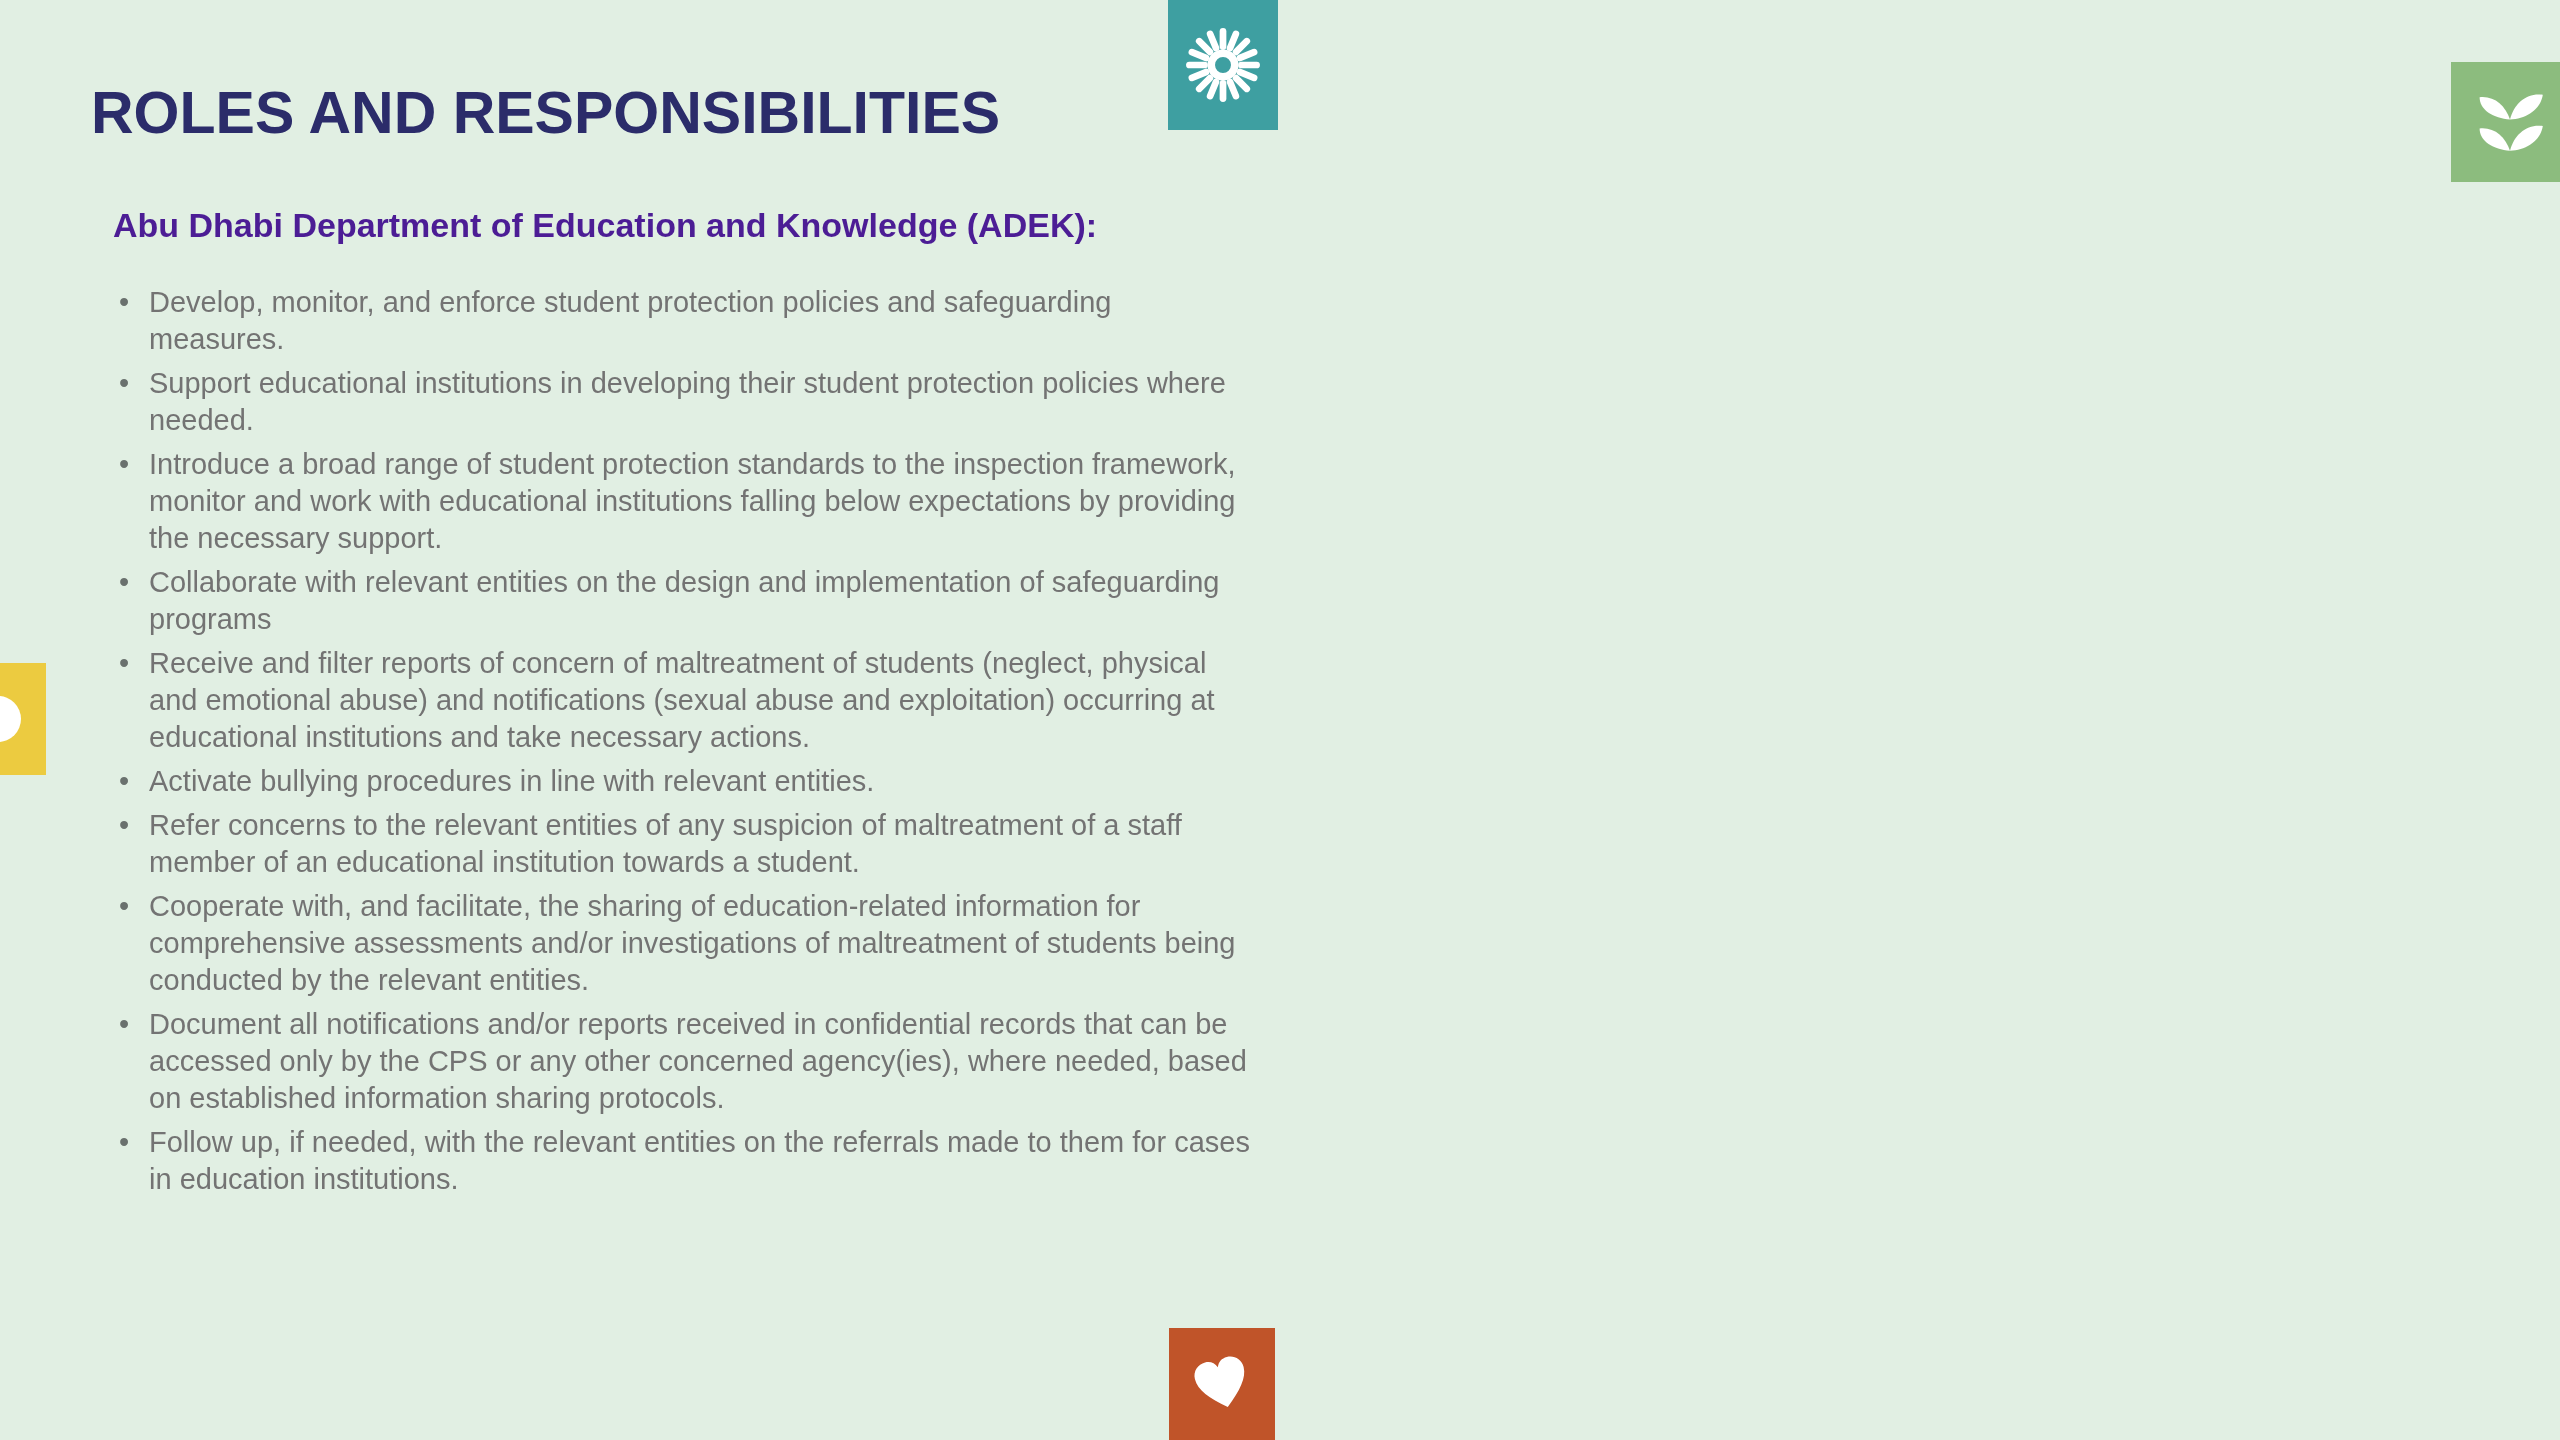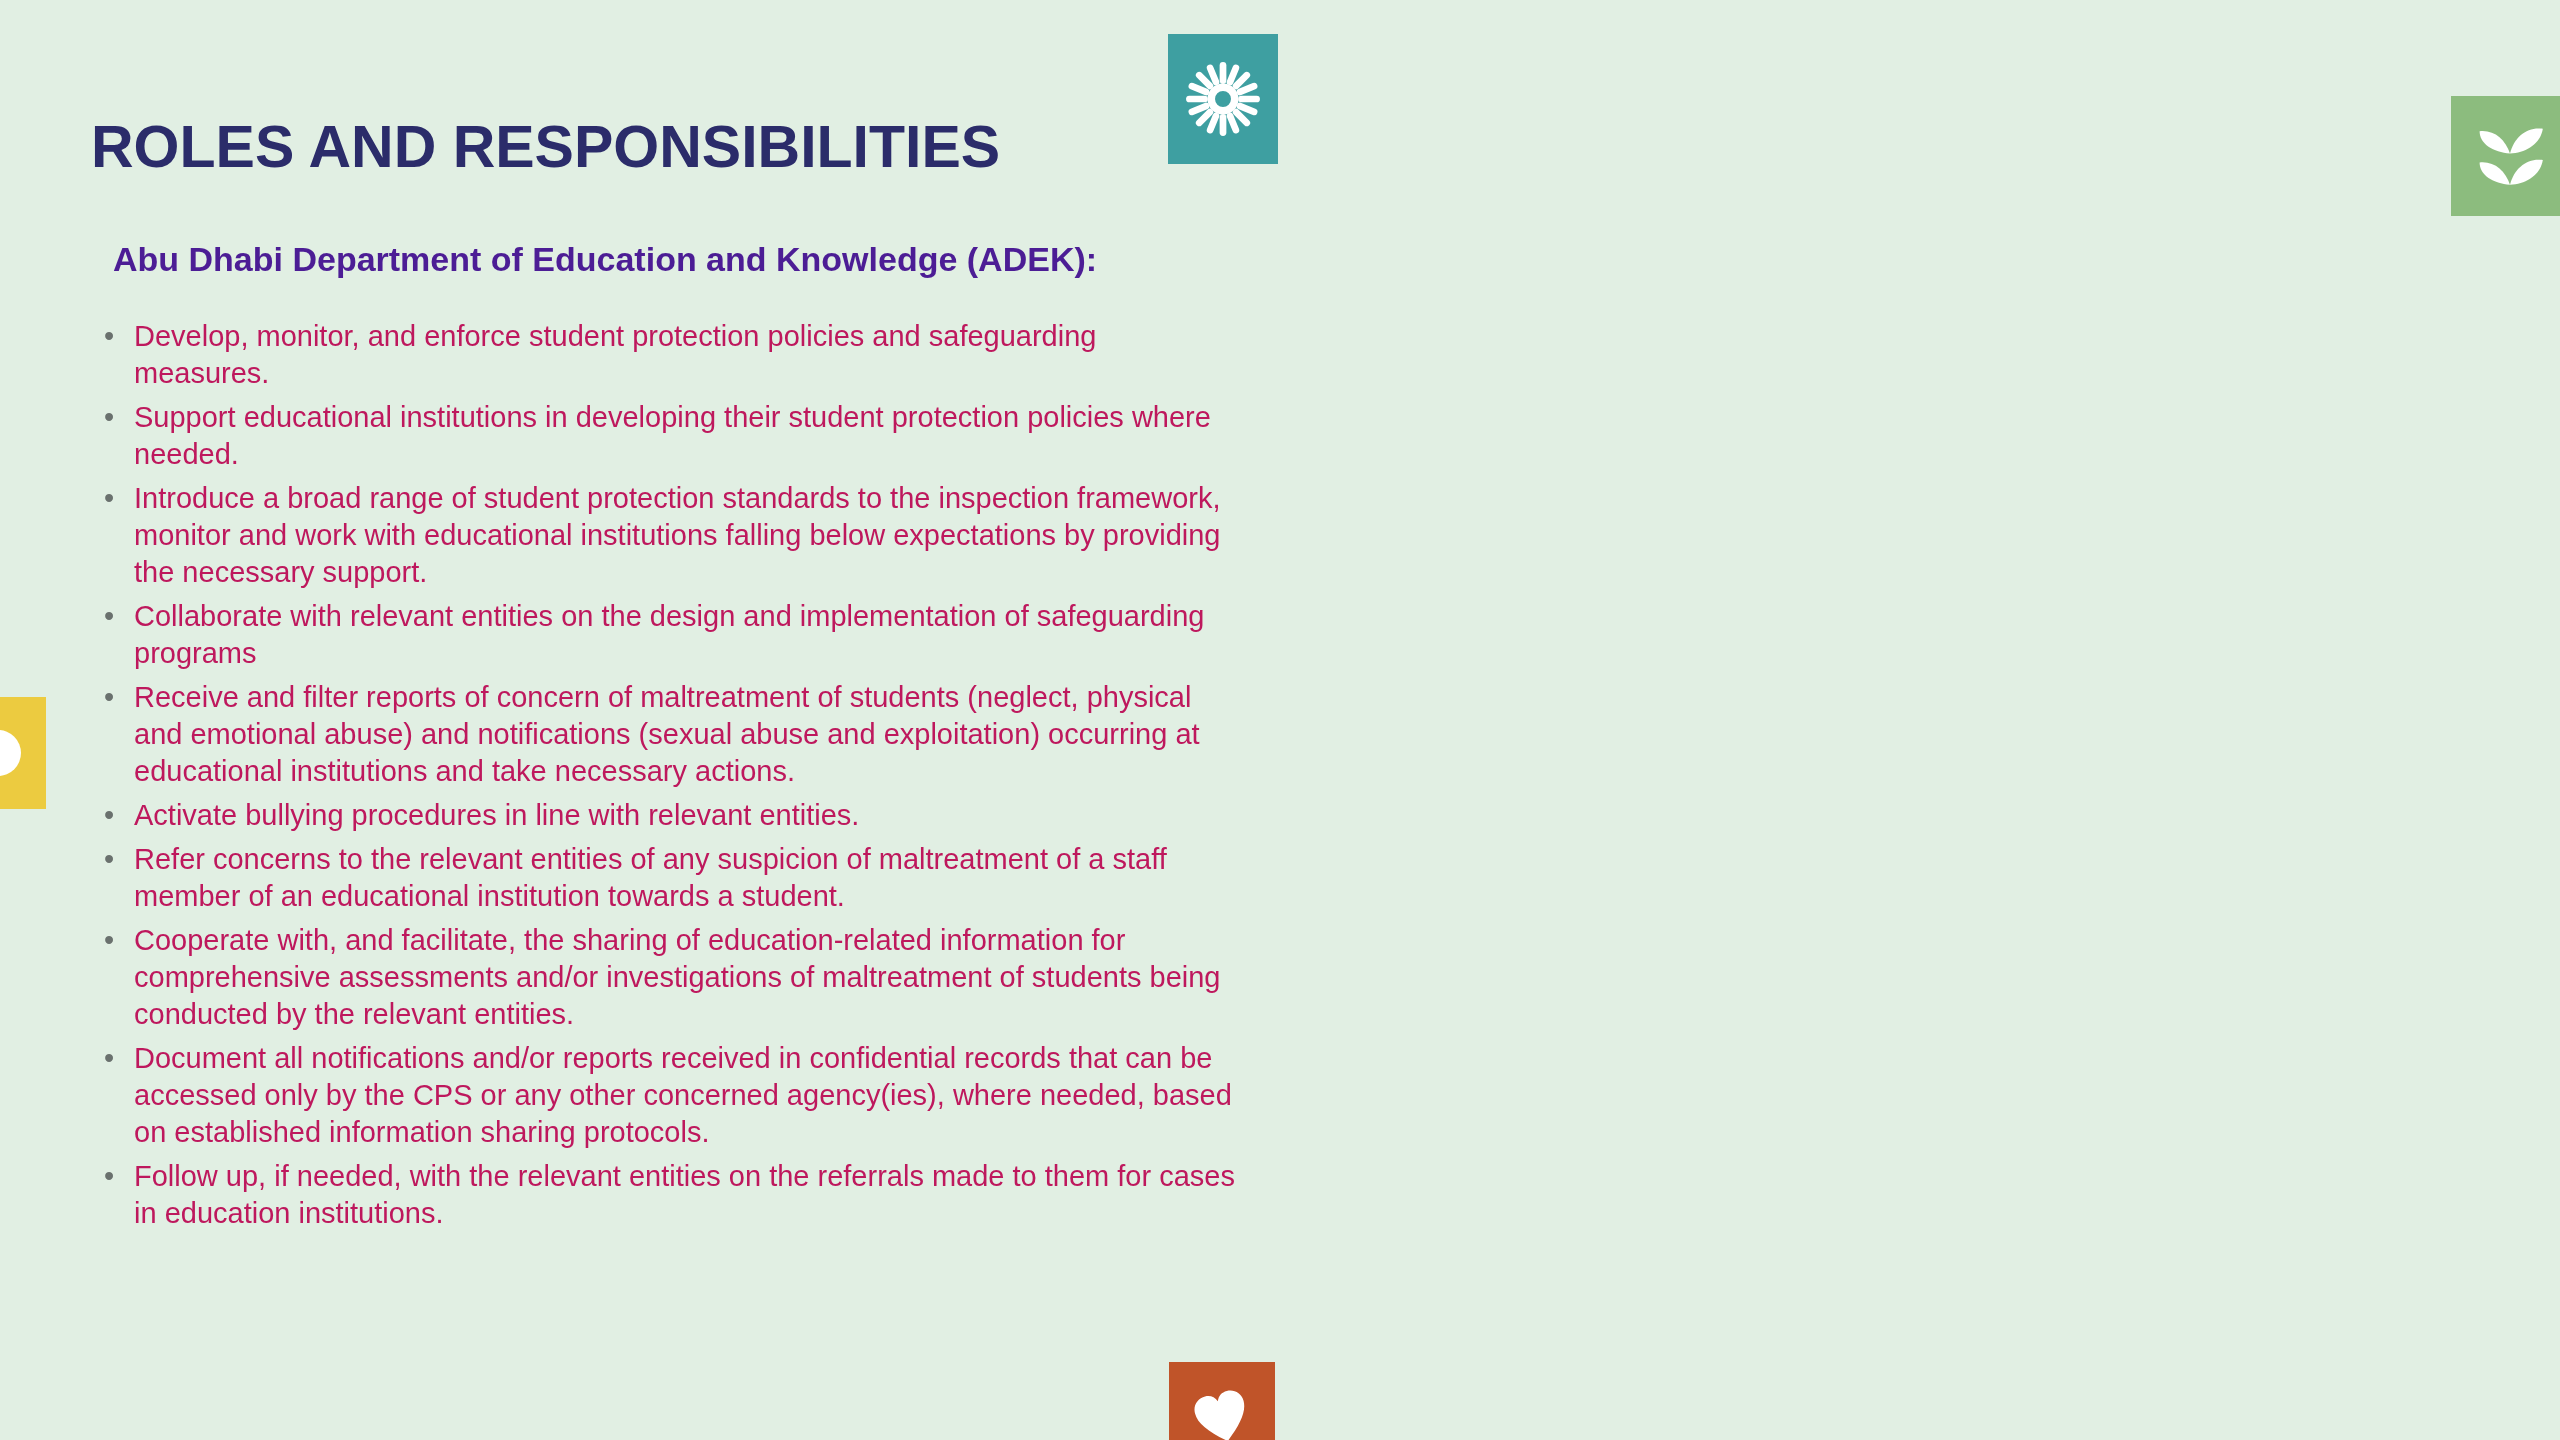--- a/index.html
+++ b/index.html
@@ -3,40 +3,40 @@
 <meta charset="utf-8">
 <style>
   html, body { margin: 0; padding: 0; }
   body {
     width: 2560px; height: 1440px;
     overflow: hidden;
     background: #e1efe3;
     font-family: "Liberation Sans", sans-serif;
     position: relative;
   }
-  .slide { position: absolute; inset: 0; margin-top: 34px; }
+  .slide { position: absolute; inset: 0; }
 
   .page-title {
     position: absolute; left: 91px; top: 84px;
     margin: 0;
     font-size: 59px; line-height: 1; font-weight: bold;
     color: #2b2c6a;
   }
   .section-heading {
     position: absolute; left: 113px; top: 206px;
     margin: 0;
     font-size: 34px; line-height: 1.15; font-weight: bold;
     color: #4c1d95;
   }
   .bullet-list {
-    position: absolute; left: 102px; top: 284px;
+    position: absolute; left: 117px; top: 284px;
     width: 1165px;
     margin: 0; padding: 0; list-style: none;
     font-size: 29px; line-height: 37px;
-    color: #be185d;
+    color: #737373;
   }
   .bullet-list li {
     position: relative;
     padding-left: 32px;
     margin: 0 0 7px 0;
     white-space: pre-line;
   }
   .bullet-list li::before {
     content: "\2022";
     position: absolute; left: 2px; top: 0;

